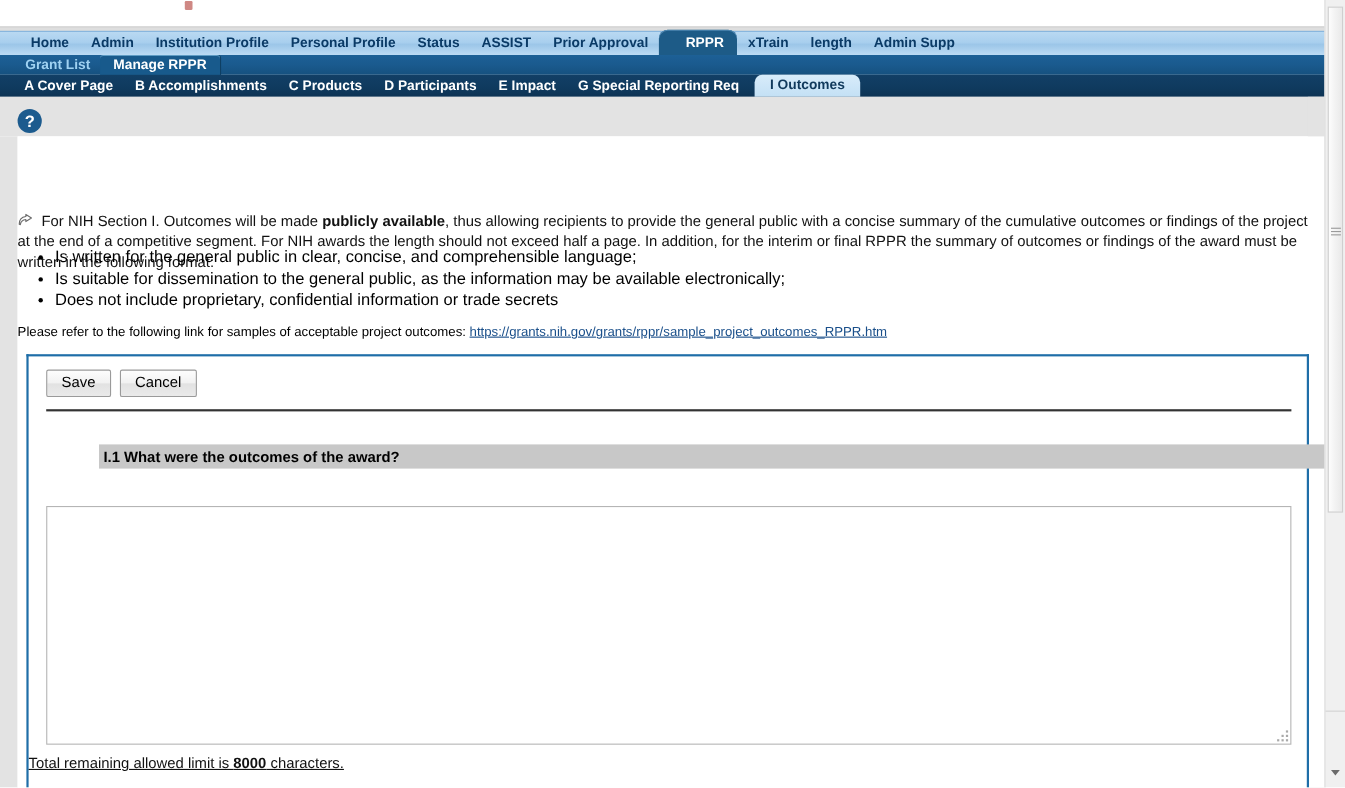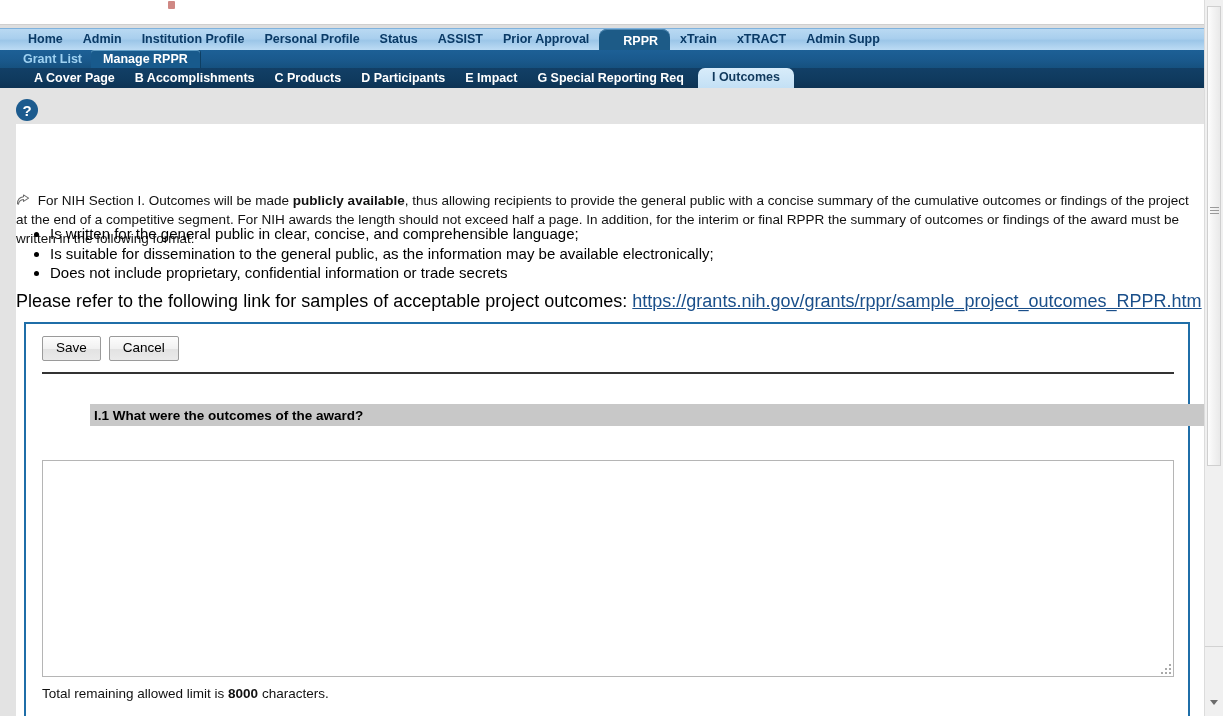--- a/index.html
+++ b/index.html
@@ -43,21 +43,21 @@
 
   
   .nav-primary {
     position: absolute;
     left: 0; top: 28px;
     width: 1205px; height: 22px;
     background: linear-gradient(to bottom, #b9d9f2 0%, #a9cfee 45%, #9cc6e8 55%, #bcdbf4 100%);
     border-top: 1px solid #7fb2dd;
     box-sizing: border-box;
     display: flex;
-    align-items: flex-start;
+    align-items: center;
     white-space: nowrap;
     padding-left: 18px;
   }
   .nav-primary .nav-item {
     color: #0a3a66;
     font-weight: bold;
     font-size: 12.5px;
     padding: 0 10px;
     line-height: 21px;
     cursor: pointer;
@@ -100,21 +100,21 @@
 
   
   .nav-tertiary {
     position: absolute;
     left: 0; top: 68px;
     width: 1205px; height: 20px;
     background: linear-gradient(to bottom, #123f66 0%, #0f3a5e 60%, #0d3354 100%);
     display: flex;
     align-items: flex-end;
     white-space: nowrap;
-    padding-left: 24px;
+    padding-left: 12px;
     box-sizing: border-box;
   }
   .nav-tertiary .tab {
     color: #ffffff;
     font-weight: bold;
     font-size: 12.5px;
     padding: 0 10px;
     line-height: 19px;
     cursor: pointer;
   }
@@ -206,21 +206,21 @@
     margin: 0;
     padding: 0 0 0 20px;
     font-size: 15px;
     line-height: 19.5px;
   }
   .bullets li { margin: 0; padding: 0; }
 
   .link-line {
     position: absolute;
     left: 0px; top: 168px;
-    font-size: 18px;
+    font-size: 12px;
     line-height: 18px;
   }
   .link-line a {
     color: #1a4f8a;
     text-decoration: underline;
   }
 
   
   .form-box {
     position: absolute;
@@ -304,23 +304,24 @@
   }
   .resize-grip i {
     position: absolute;
     width: 2px; height: 2px;
     background: #a9a9a9;
     display: block;
   }
 
   .remaining {
     position: absolute;
-    left: 16px; top: 362px;
+    left: 0; top: 362px;
     font-size: 13.5px;
     color: #111111;
+    text-decoration: underline;
   }
   .remaining b { font-weight: bold; }
 
   
   .scrollbar {
     position: absolute;
     right: 0; top: 0;
     width: 18px; height: 716px;
     background: #f0f0f0;
     border-left: 1px solid #dcdcdc;
@@ -371,21 +372,21 @@
 <nav class="nav-primary">
   <span class="nav-item">Home</span>
   <span class="nav-item">Admin</span>
   <span class="nav-item">Institution Profile</span>
   <span class="nav-item">Personal Profile</span>
   <span class="nav-item">Status</span>
   <span class="nav-item">ASSIST</span>
   <span class="nav-item">Prior Approval</span>
   <span class="nav-item active">RPPR</span>
   <span class="nav-item">xTrain</span>
-  <span class="nav-item">xTRACT</span>
+  <span class="nav-item">length</span>
   <span class="nav-item">Admin Supp</span>
 </nav>
 
 <nav class="nav-secondary">
   <span class="nav-item">Grant List</span>
   <span class="nav-item active">Manage RPPR</span>
 </nav>
 
 <nav class="nav-tertiary">
   <span class="tab">A Cover Page</span>

